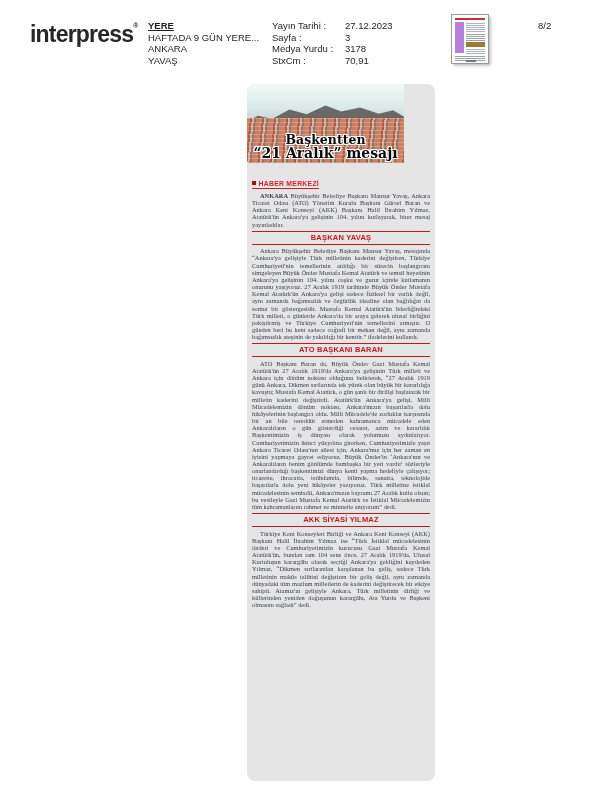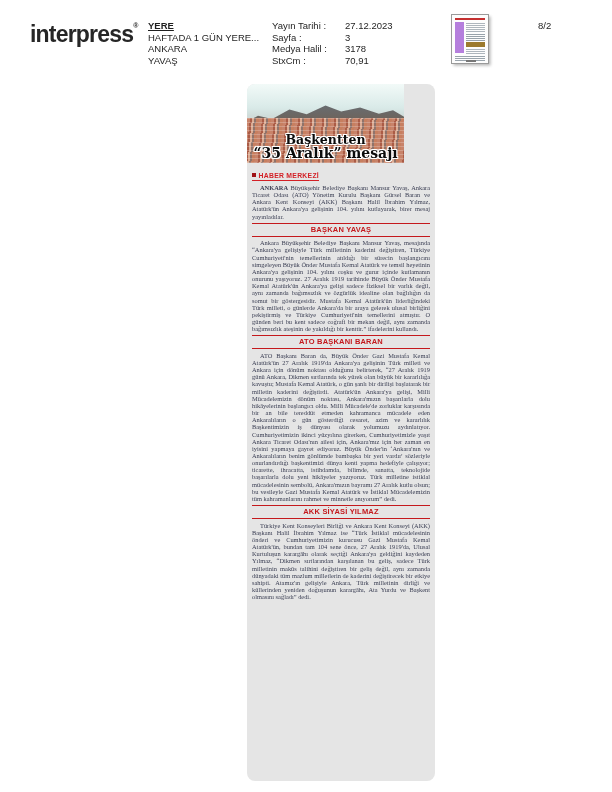--- a/index.html
+++ b/index.html
@@ -48,21 +48,21 @@
            background:
              repeating-linear-gradient(0deg, rgba(255,255,255,0.22) 0 1px, rgba(0,0,0,0) 1px 4px),
              repeating-linear-gradient(96deg, #c8836a 0 3px, #ab5c46 3px 5px, #dcab92 5px 7px, #90736a 7px 9px, #c77f60 9px 12px);
   }
   .headline { position:absolute; left:0; bottom:2px; width:100%; text-align:center;
               font-family:"DejaVu Serif", serif; font-weight:bold; color:#0b0b0b;
               text-shadow:-1px -1px 0 #fff,1px -1px 0 #fff,-1px 1px 0 #fff,1px 1px 0 #fff,0 -1px 0 #fff,0 1px 0 #fff,-1px 0 0 #fff,1px 0 0 #fff; }
   .headline .h1 { font-size:12.5px; line-height:13px; }
   .headline .h2 { font-size:14px; line-height:15px; }
 
-  .clipbody { padding:0 5px; }
+  .clipbody { padding:8px 5px; }
   .byline { display:inline-flex; align-items:center; gap:2.5px; margin:6px 0 3px 0;
             font-size:6.8px; font-weight:bold; color:#d32026; letter-spacing:0.3px;
             border-bottom:1px solid #d32026; padding-bottom:1.5px; }
   .byline .sq { width:4px; height:4px; background:#9e1217; display:inline-block; }
 
   .lead, .sbody { font-family:"Liberation Serif", serif; font-size:6.4px; line-height:7.15px;
                   color:#3b3f54; text-align:justify; }
   .lead p, .sbody { text-indent:8px; }
   .lead .leadbold { font-weight:bold; }
   .shead { margin:3px 0 2.5px 0; padding:1px 0 2px 0; text-align:center;
@@ -71,36 +71,36 @@
 </style>
 </head>
 <body>
 
 <div class="page">
 
   <div class="logo"><span>interpress</span><sup>®</sup></div>
 
   <div class="pubinfo">
     <div class="pubname">YERE</div>
-    <div>HAFTADA 1 GÜN YERE...</div>
+    <div>HAFTADA 9 GÜN YERE...</div>
     <div>ANKARA</div>
     <div>YAVAŞ</div>
   </div>
 
   <div class="metablock">
     <div class="metarow">
       <span class="mlabel">Yayın Tarihi :</span>
       <span class="mvalue">27.12.2023</span>
     </div>
     <div class="metarow">
       <span class="mlabel">Sayfa :</span>
       <span class="mvalue">3</span>
     </div>
     <div class="metarow">
-      <span class="mlabel">Medya Halil :</span>
+      <span class="mlabel">Medya Yurdu :</span>
       <span class="mvalue">3178</span>
     </div>
     <div class="metarow">
       <span class="mlabel">StxCm :</span>
       <span class="mvalue">70,91</span>
     </div>
   </div>
 
   <div class="thumb">
     <div class="t-redbar"></div>
@@ -114,21 +114,21 @@
   </div>
 
   <div class="pagenum">8/2</div>
 
   <div class="clip">
     <div class="photo">
       <div class="hill"></div>
       <div class="houses"></div>
       <div class="headline">
         <div class="h1">Başkentten</div>
-        <div class="h2">“35 Aralık” mesajı</div>
+        <div class="h2">“21 Aralık” mesajı</div>
       </div>
     </div>
 
     <div class="clipbody">
       <div class="byline">
         <span class="sq"></span>
         <span>HABER MERKEZİ</span>
       </div>
 
       <div class="lead">

